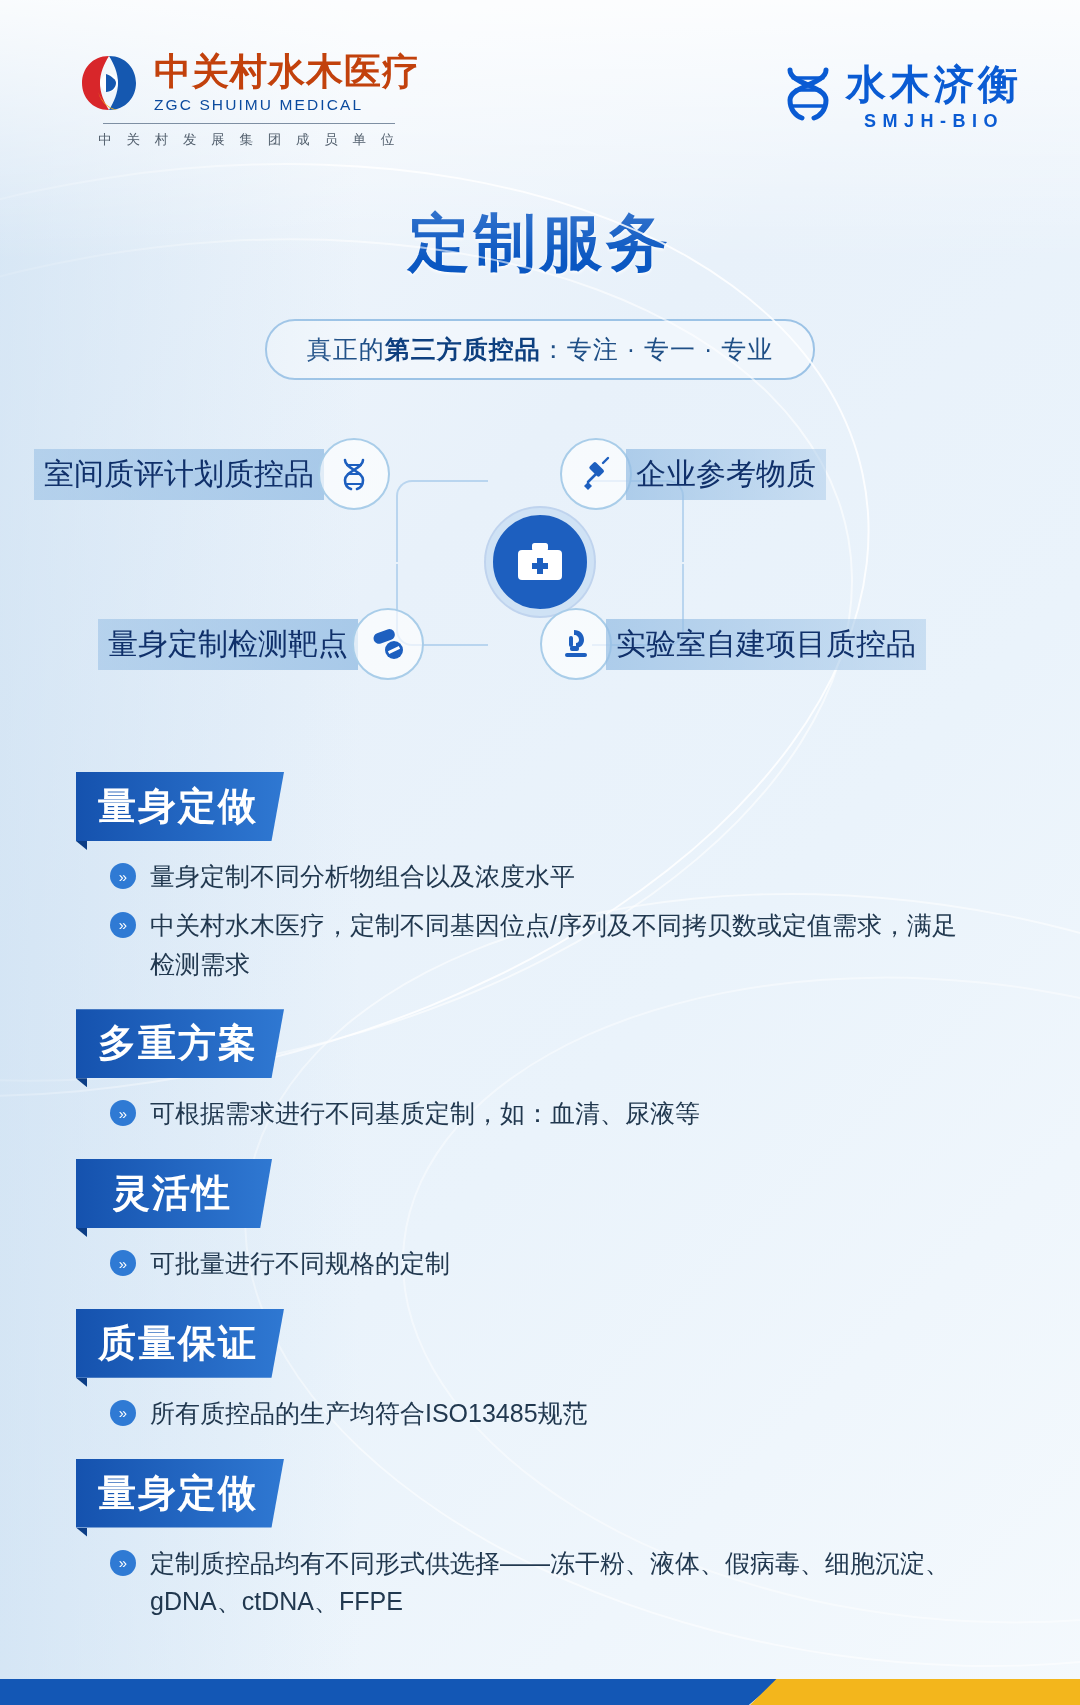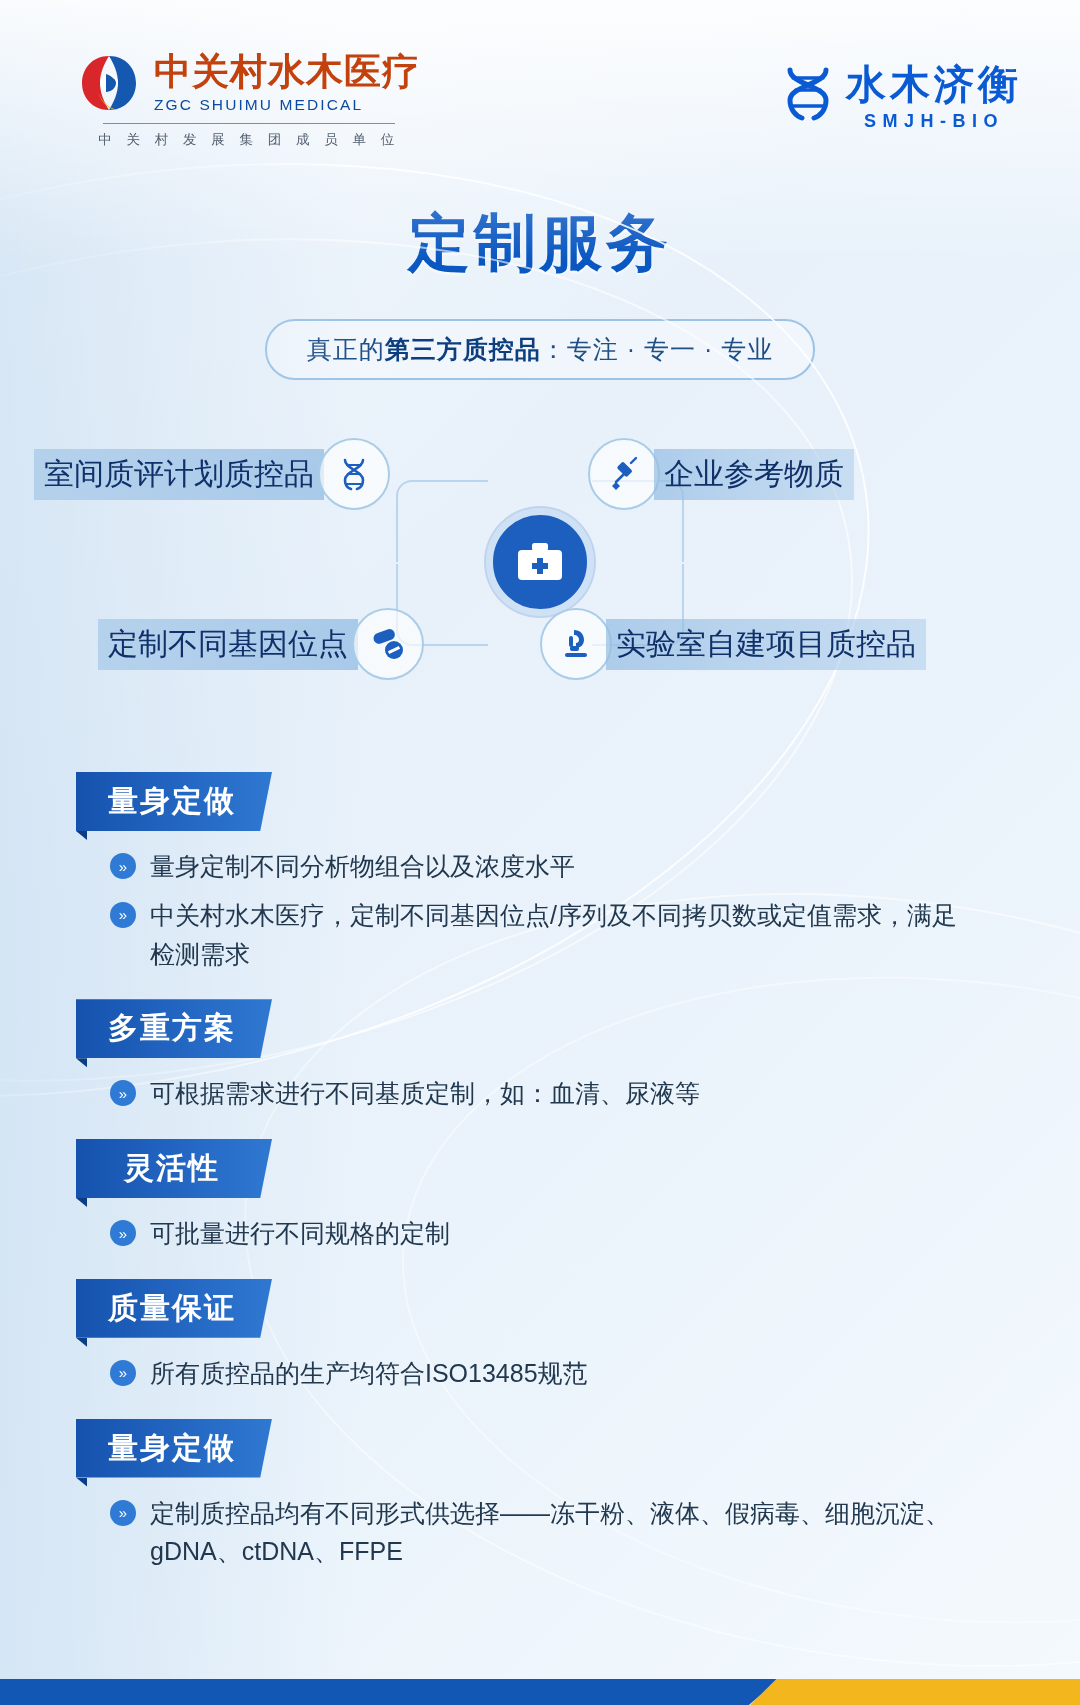--- a/index.html
+++ b/index.html
@@ -122,34 +122,34 @@
     background: linear-gradient(90deg, rgba(150,190,228,0.72), rgba(150,190,228,0.40));
     padding: 5px 10px;
     white-space: nowrap;
   }
   .node-tl { left: 34px; top: 20px; }
   .node-tl .node-label { order: 1; margin-right: -6px; background: linear-gradient(90deg, rgba(150,190,228,0.55), rgba(150,190,228,0.78)); }
   .node-tl .node-circle { order: 2; }
   .node-bl { left: 98px; top: 190px; }
   .node-bl .node-label { order: 1; margin-right: -6px; background: linear-gradient(90deg, rgba(150,190,228,0.55), rgba(150,190,228,0.78)); }
   .node-bl .node-circle { order: 2; }
-  .node-tr { left: 588px; top: 20px; }
+  .node-tr { left: 560px; top: 20px; }
   .node-tr .node-label { margin-left: -6px; }
   .node-br { left: 540px; top: 190px; }
   .node-br .node-label { margin-left: -6px; }
 
   
   .features { position: relative; margin-top: 64px; padding: 0 76px; }
   .feature { margin-bottom: 26px; }
   .feat-head {
     display: inline-block;
     position: relative;
     background: linear-gradient(90deg, #1552ae 0%, #2f78d2 100%);
     color: #ffffff;
-    font-size: 30px;
+    font-size: 38px;
     font-weight: bold;
     letter-spacing: 2px;
     padding: 9px 26px 9px 22px;
     clip-path: polygon(0 0, 100% 0, 94% 100%, 0 100%);
     min-width: 196px;
     text-align: center;
   }
   .feat-head-wrap { position: relative; display: inline-block; }
   .feat-head-wrap::after {
     content: "";
@@ -274,21 +274,21 @@
         <line x1="25" y1="7" x2="30" y2="2" stroke="#1d5fbf" stroke-width="2.4" stroke-linecap="round"></line>
         <rect x="12" y="9" width="14" height="9" rx="2" transform="rotate(45 19 13)" fill="#1d5fbf"></rect>
         <path d="M6 30 L10 26 L14 30 L10 34 Z" fill="#1d5fbf"></path>
         <line x1="10" y1="26" x2="20" y2="16" stroke="#1d5fbf" stroke-width="2.6" stroke-linecap="round"></line>
       </svg>
     </div>
     <div class="node-label">企业参考物质</div>
   </div>
 
   <div class="node node-bl">
-    <div class="node-label">定制不同基因位点</div>
+    <div class="node-label">量身定制检测靶点</div>
     <div class="node-circle">
       <svg width="38" height="38" viewBox="0 0 38 38">
         <rect x="4" y="6" width="22" height="11" rx="5.5" transform="rotate(-20 15 11)" fill="#1d5fbf"></rect>
         <circle cx="25" cy="25" r="9" fill="#1d5fbf"></circle>
         <rect x="19" y="23.5" width="12" height="3" fill="#ffffff" transform="rotate(-25 25 25)"></rect>
       </svg>
     </div>
   </div>
 
   <div class="node node-br">

